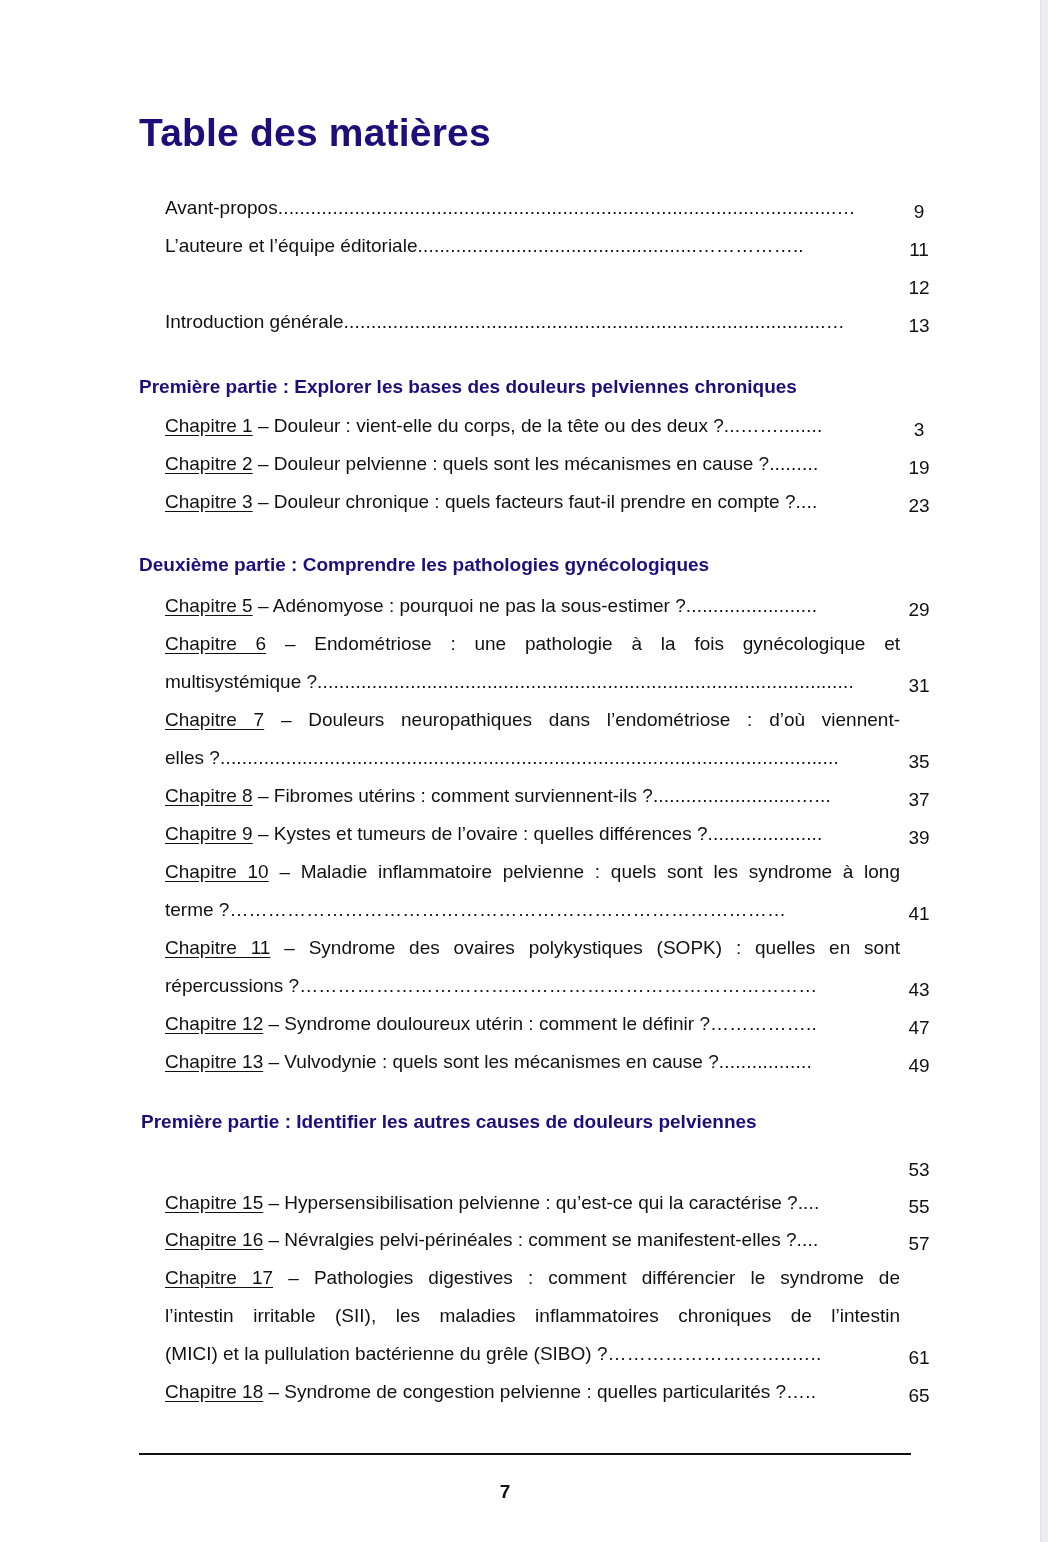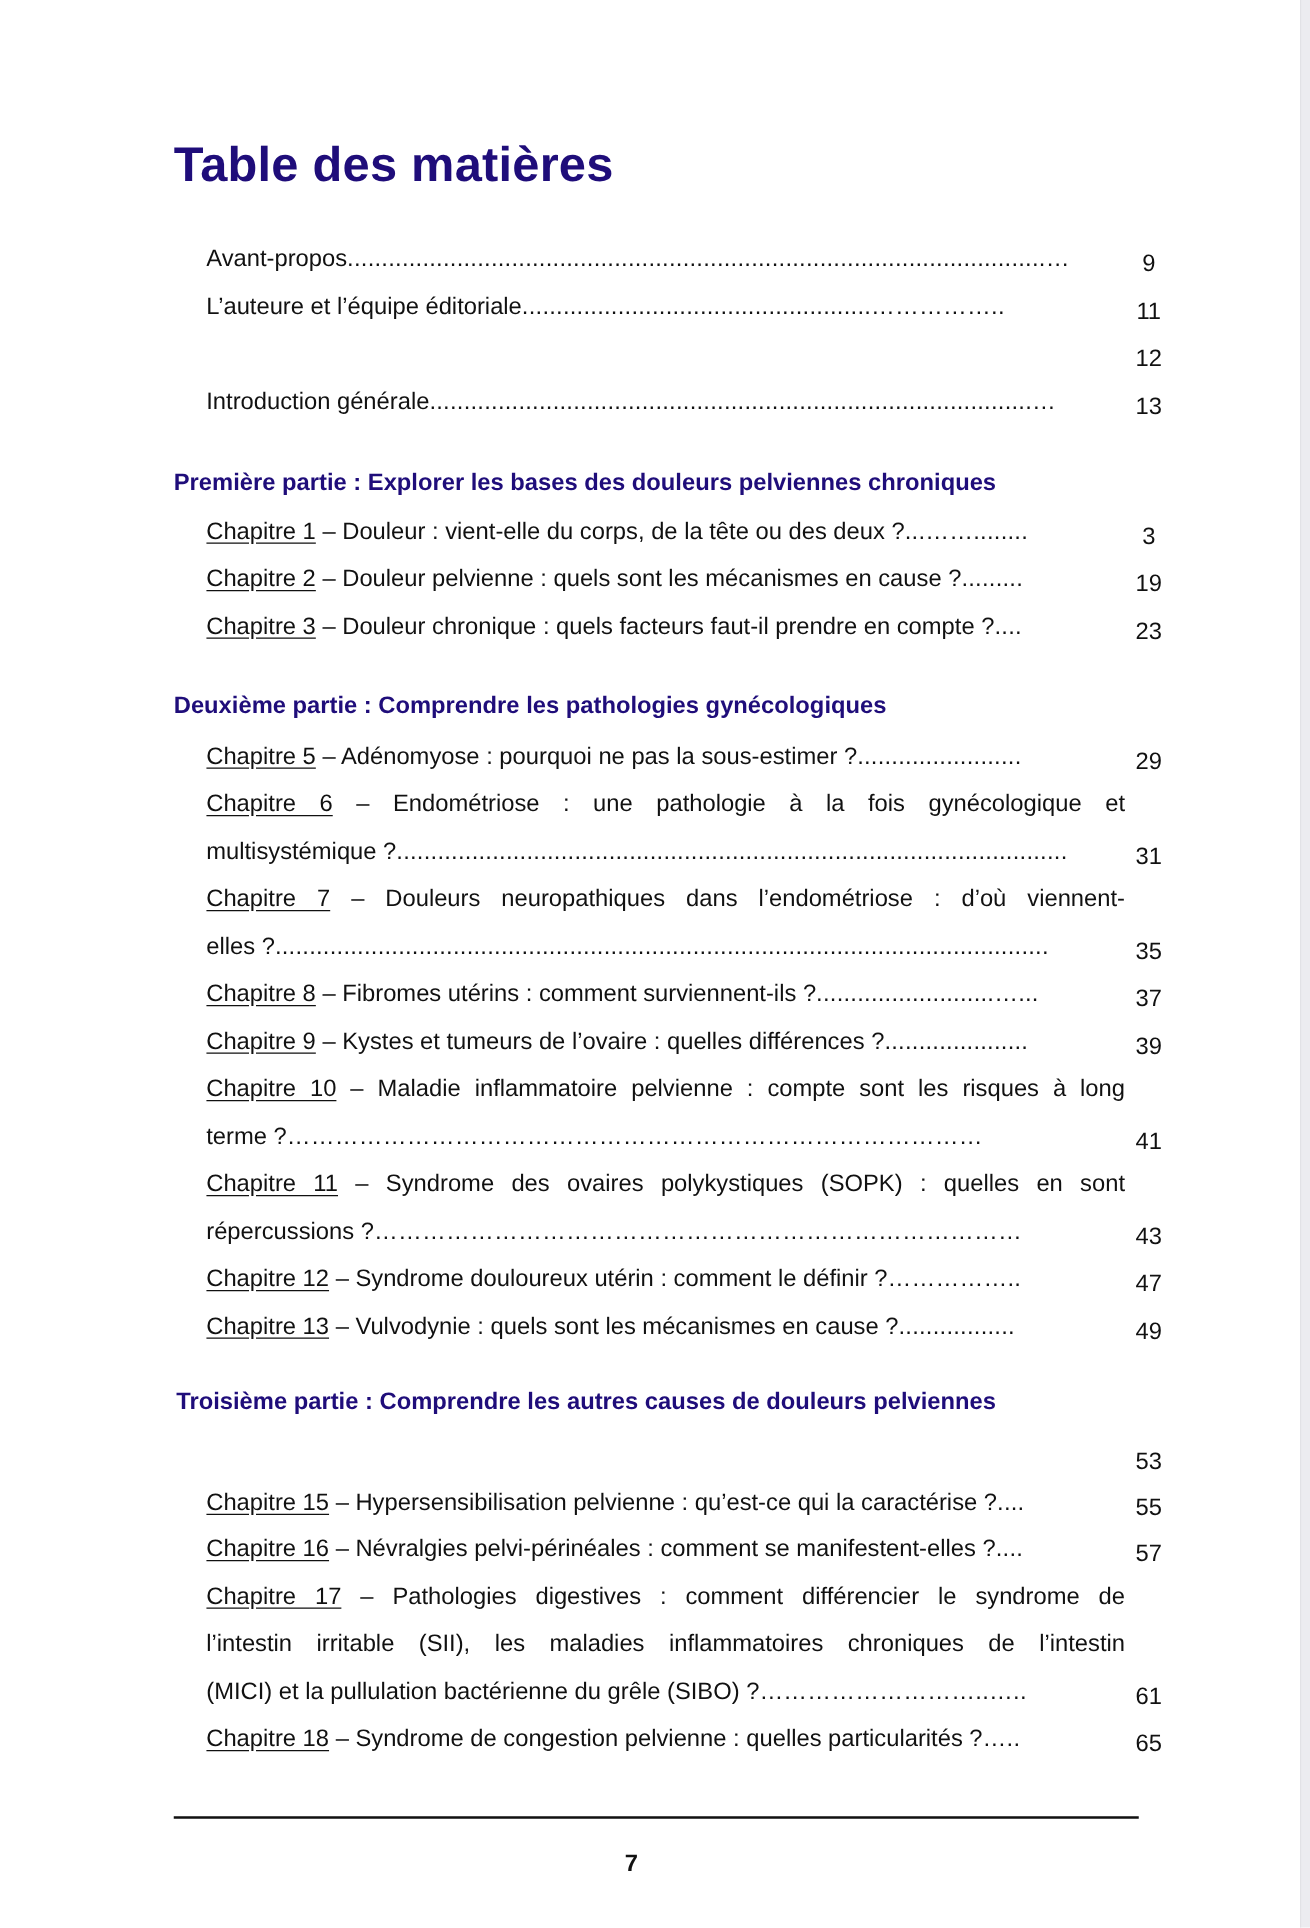--- a/index.html
+++ b/index.html
@@ -175,21 +175,21 @@
   <div class="toc-line" style="top:784px">
     <div class="toc-text"><span class="chap-link">Chapitre 8</span><span> – Fibromes utérins : comment surviennent-ils ?</span><span class="leader">..........................…...</span></div>
     <span class="page-num">37</span>
   </div>
   <div class="toc-line" style="top:822px">
     <div class="toc-text"><span class="chap-link">Chapitre 9</span><span> – Kystes et tumeurs de l’ovaire : quelles différences ?</span><span class="leader">.....................</span></div>
     <span class="page-num">39</span>
   </div>
 
   <div class="toc-line" style="top:860px">
-    <div class="toc-text justify" style="width:735px"><span class="chap-link">Chapitre 10</span><span> – Maladie inflammatoire pelvienne : compte sont les risques à long</span></div>
+    <div class="toc-text justify" style="width:735px"><span class="chap-link">Chapitre 10</span><span> – Maladie inflammatoire pelvienne : quels sont les syndrome à long</span></div>
   </div>
   <div class="toc-line" style="top:898px">
     <div class="toc-text"><span>terme ?</span><span class="leader">……………………………………………………………………………</span></div>
     <span class="page-num">41</span>
   </div>
 
   <div class="toc-line" style="top:936px">
     <div class="toc-text justify" style="width:735px"><span class="chap-link">Chapitre 11</span><span> – Syndrome des ovaires polykystiques (SOPK) : quelles en sont</span></div>
   </div>
   <div class="toc-line" style="top:974px">
@@ -199,21 +199,21 @@
 
   <div class="toc-line" style="top:1012px">
     <div class="toc-text"><span class="chap-link">Chapitre 12</span><span> – Syndrome douloureux utérin : comment le définir ?</span><span class="leader">……………..</span></div>
     <span class="page-num">47</span>
   </div>
   <div class="toc-line" style="top:1050px">
     <div class="toc-text"><span class="chap-link">Chapitre 13</span><span> – Vulvodynie : quels sont les mécanismes en cause ?</span><span class="leader">.................</span></div>
     <span class="page-num">49</span>
   </div>
 
-  <div class="part-heading" style="top:1111px; left:2px">Troisième partie : Comprendre les autres causes de douleurs pelviennes</div>
+  <div class="part-heading" style="top:1111px; left:2px">Première partie : Identifier les autres causes de douleurs pelviennes</div>
 
   <div class="toc-line" style="top:1154px">
     <span class="page-num">53</span>
   </div>
   <div class="toc-line" style="top:1191px">
     <div class="toc-text"><span class="chap-link">Chapitre 15</span><span> – Hypersensibilisation pelvienne : qu’est-ce qui la caractérise ?</span><span class="leader">....</span></div>
     <span class="page-num">55</span>
   </div>
   <div class="toc-line" style="top:1228px">
     <div class="toc-text"><span class="chap-link">Chapitre 16</span><span> – Névralgies pelvi-périnéales : comment se manifestent-elles ?</span><span class="leader">....</span></div>

